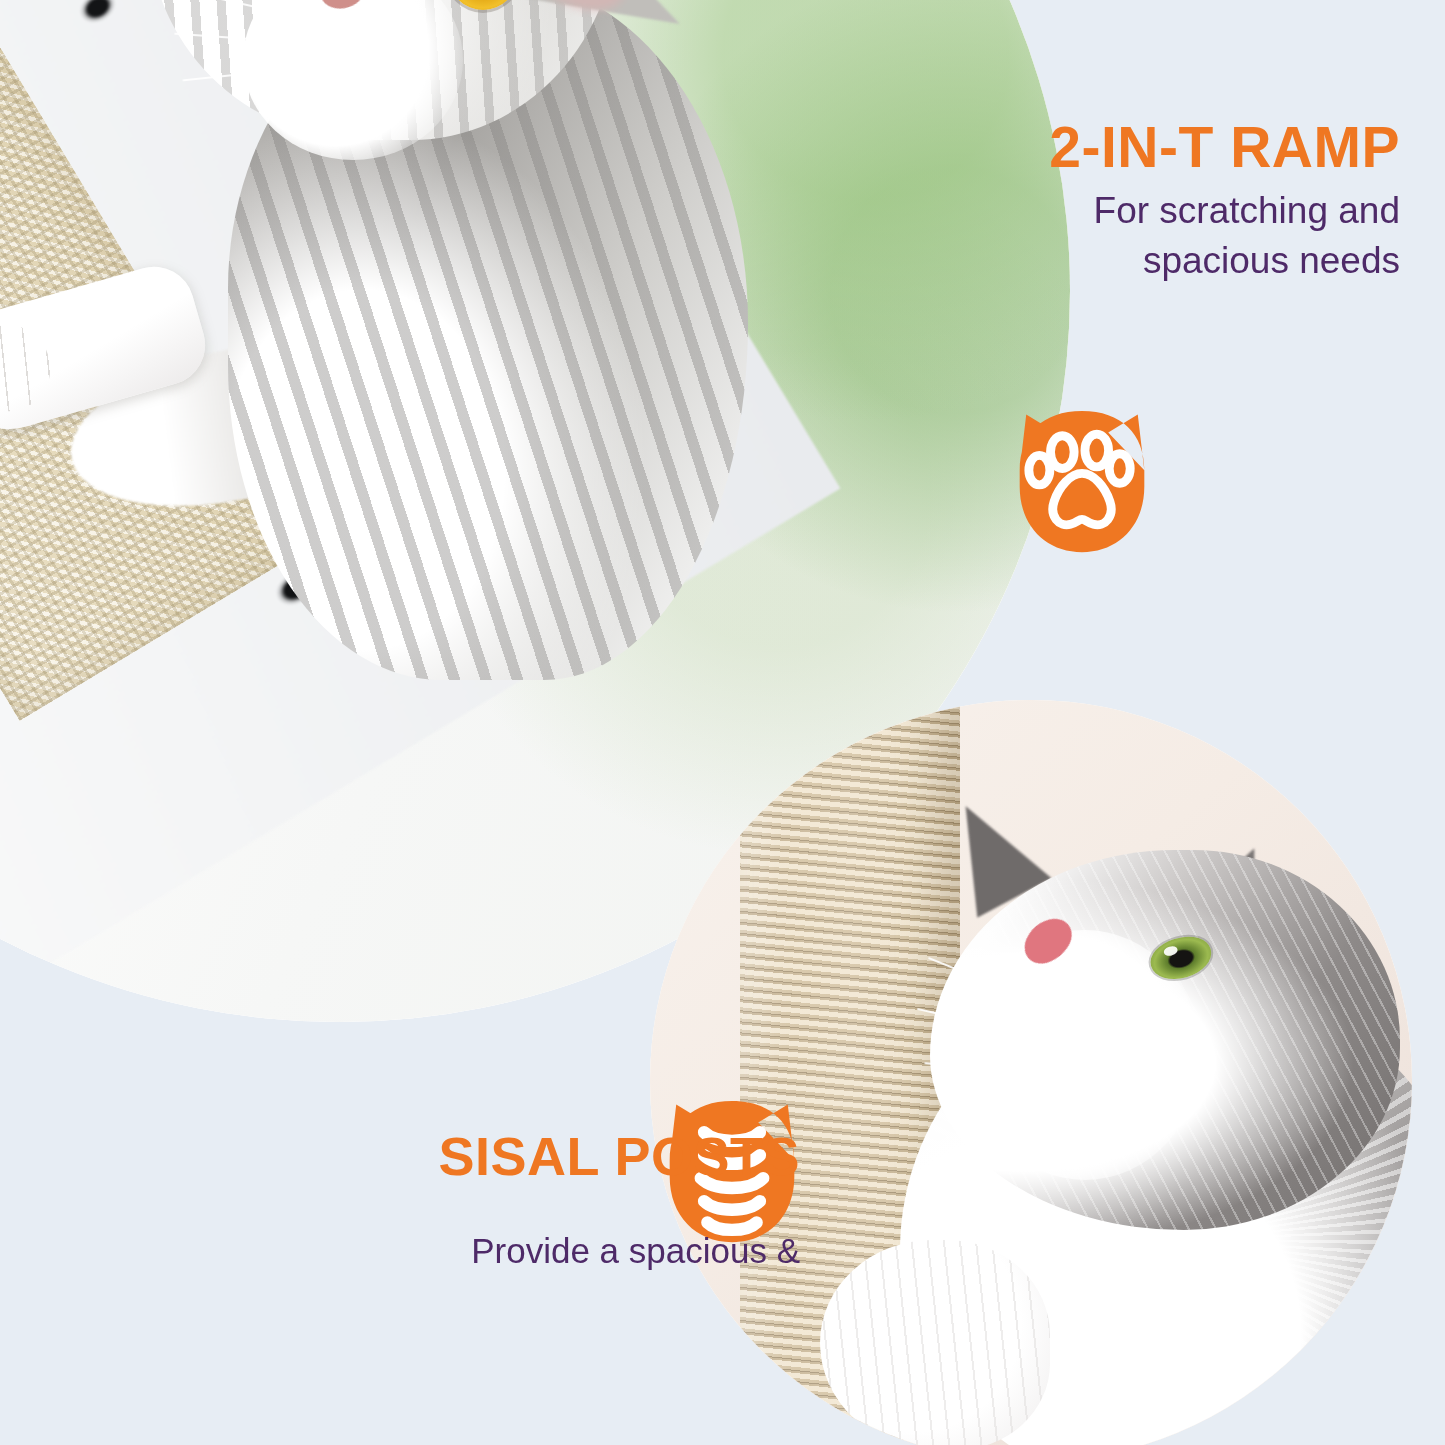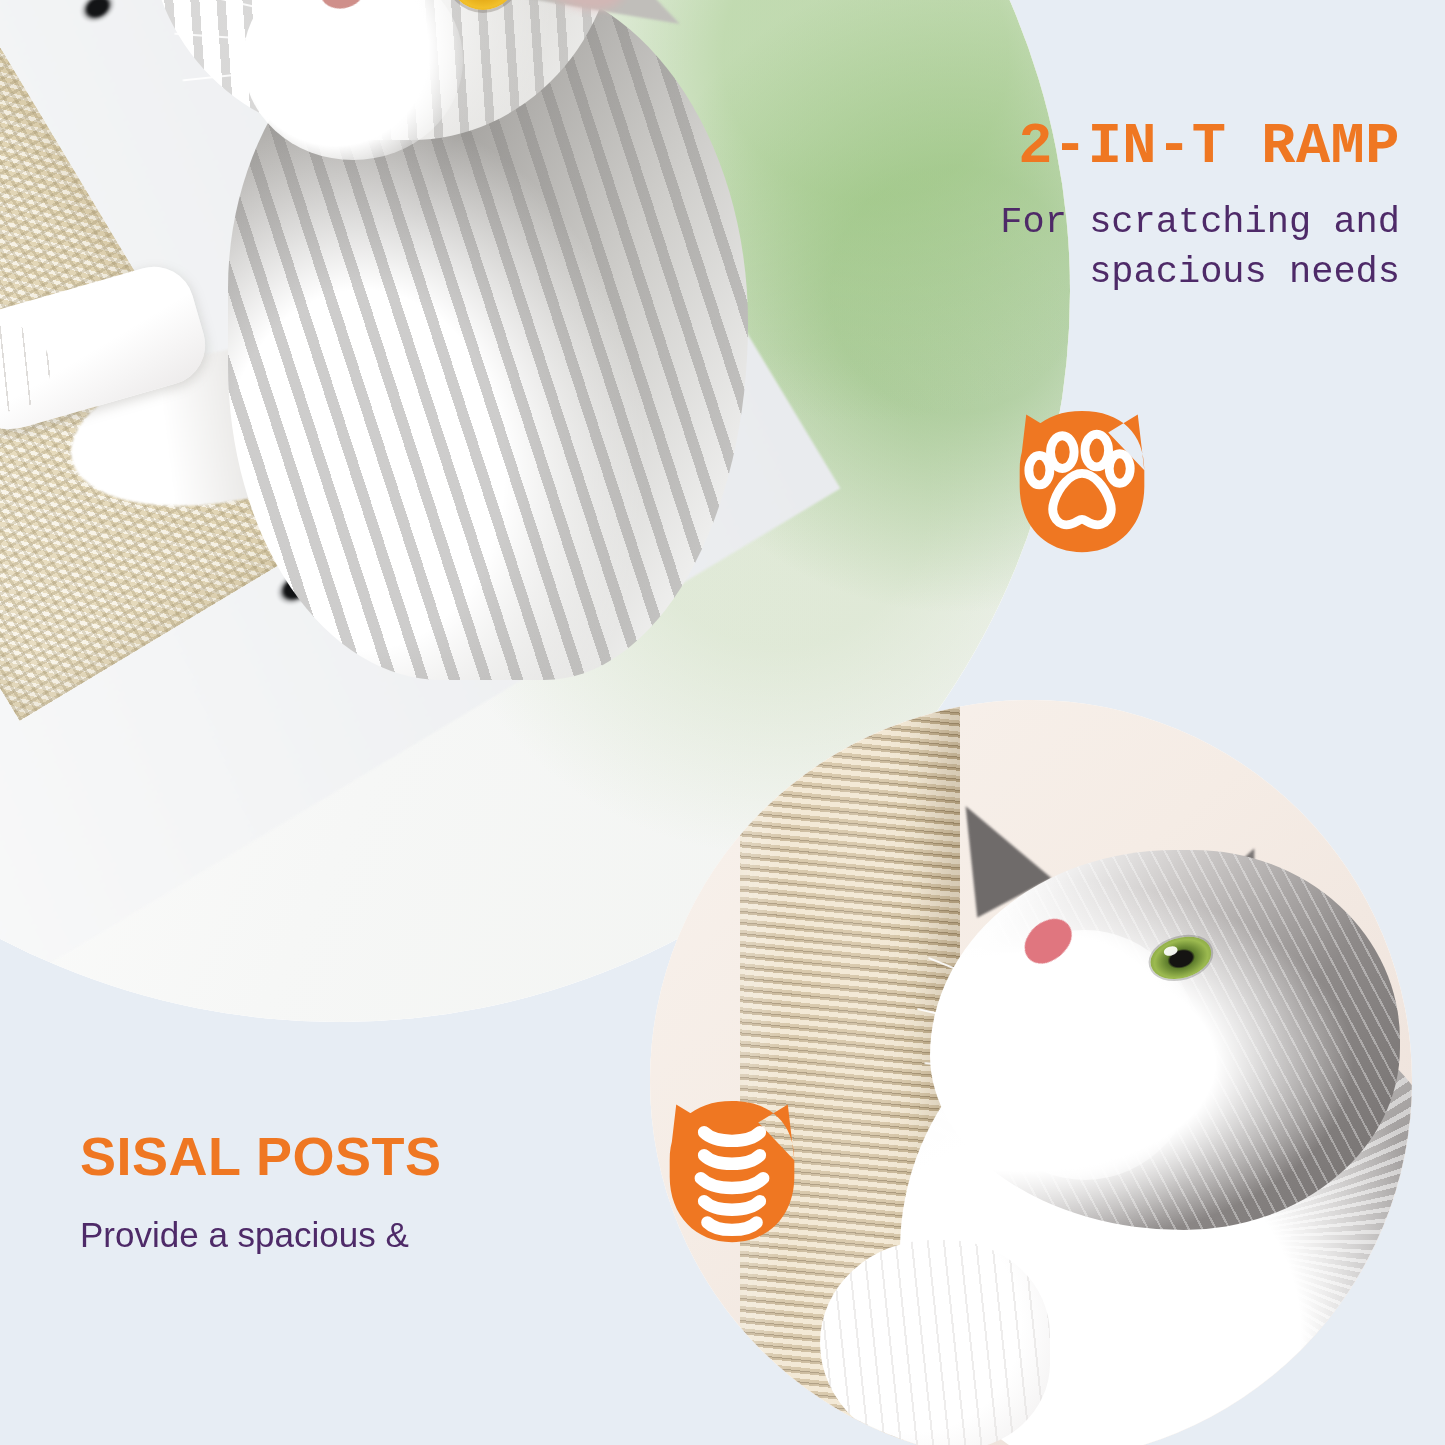--- a/index.html
+++ b/index.html
@@ -277,40 +277,40 @@
     position:absolute;
     z-index:60;
     width:164px; height:164px;
   }
   #badge-paw   { left:1000px; top:398px; }
   #badge-sisal { left:650px;  top:1088px; }
   .badge svg { display:block; width:100%; height:100%; }
 
   
   .text-block { position:absolute; z-index:70; }
-  #text-ramp  { left:760px; top:118px; width:640px; text-align:right;font-family:Liberation Mono, monospace; }
-  #text-sisal { left:80px;  top:1128px; width:720px; text-align:left; }
+  #text-ramp  { left:760px; top:118px; width:640px; text-align:right; }
+  #text-sisal { left:80px;  top:1128px; width:720px; text-align:right; }
 
   .headline {
     font-size:57px;
     font-weight:bold;
     letter-spacing:.5px;
     color:#ef7722;
     line-height:1.05;
     white-space:nowrap;
   }
   #text-sisal .headline { font-size:54px; }
   .subline {
-    margin-top:20px;
+    margin-top:8px;
     font-size:37px;
     font-weight:normal;
     color:#4e2a68;
     line-height:1.35;
   }
-  #text-sisal .subline { font-size:35px; margin-top:26px; }
+  #text-sisal .subline { font-size:35px; margin-top:42px; }
   .subline .ln { display:block; }
 </style>
 </head>
 <body>
 
 <div id="stage">
 
   <div class="photo-circle" id="circle-ramp">
     <div class="inner">
       <div class="room-bg"></div>

